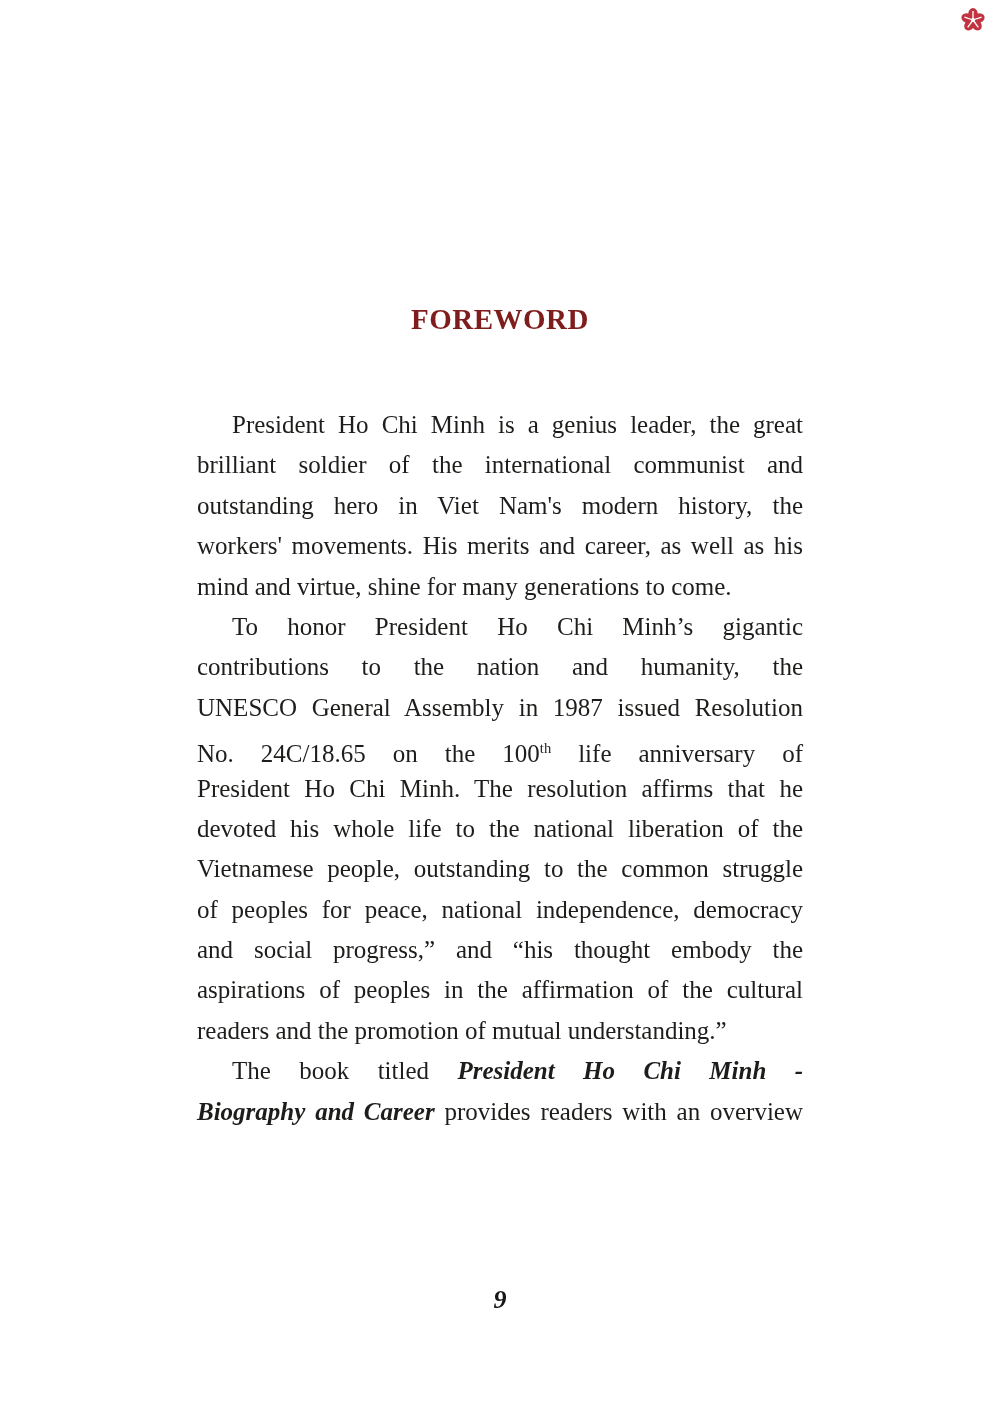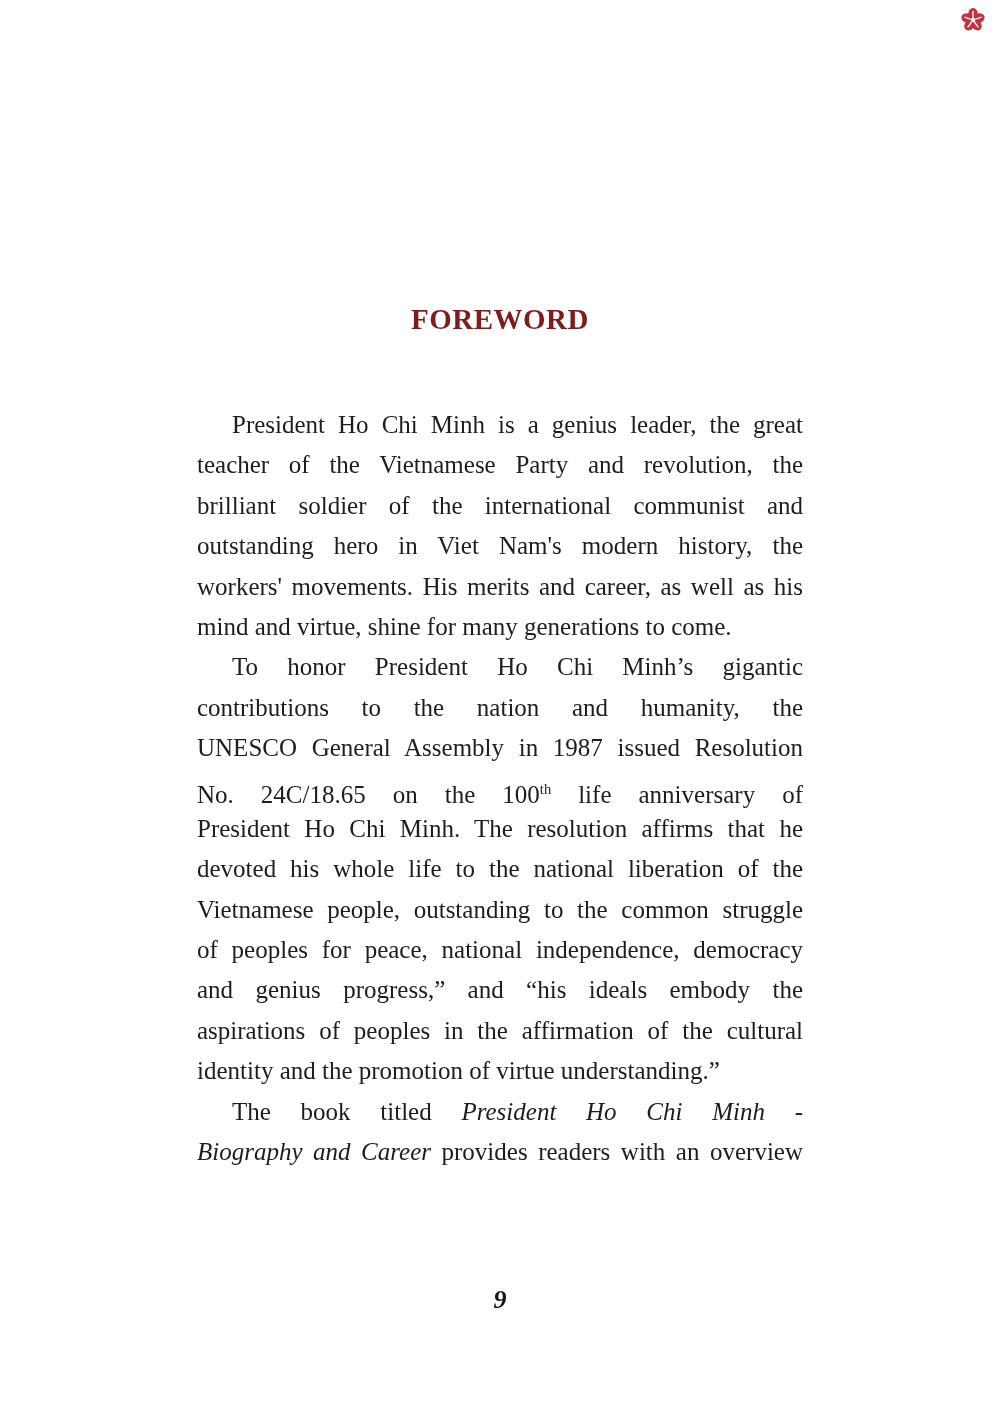--- a/index.html
+++ b/index.html
@@ -40,21 +40,21 @@
   }
   .line {
     text-align: justify;
     text-align-last: justify;
     height: 40.4px;
     white-space: normal;
   }
   .line.lastline { text-align-last: left; }
   .line.indent { text-indent: 35px; }
   .sup { font-size: 0.58em; vertical-align: super; }
-  .bi { font-weight: 400; font-style: italic; }
+  .bi { font-weight: 700; font-style: italic; }
   .pagenum {
     position: absolute;
     top: 1285px;
     left: 0;
     width: 100%;
     text-align: center;
     font-size: 26px;
     font-weight: 700;
     font-style: italic;
     color: #161616;
@@ -83,38 +83,37 @@
       <line x1="14" y1="14" x2="14" y2="5" transform="rotate(288 14 14)"></line>
     </g>
     <circle cx="14" cy="14" r="2.1" fill="#ffffff"></circle>
   </svg>
 
   <div class="heading">FOREWORD</div>
 
   <div class="body-text">
       <div>
         <div class="line indent"><span>President Ho Chi Minh is a genius leader, the great</span></div>
-        <div class="line"><span>teacher of the Vietnamese Party and revolution, the</span></div>
         <div class="line"><span>brilliant soldier of the international communist and</span></div>
         <div class="line"><span>outstanding hero in Viet Nam's modern history, the</span></div>
         <div class="line"><span>workers' movements. His merits and career, as well as his</span></div>
         <div class="line lastline"><span>mind and virtue, shine for many generations to come.</span></div>
       </div>
       <div>
         <div class="line indent"><span>To honor President Ho Chi Minh’s gigantic</span></div>
         <div class="line"><span>contributions to the nation and humanity, the</span></div>
         <div class="line"><span>UNESCO General Assembly in 1987 issued Resolution</span></div>
         <div class="line"><span>No. 24C/18.65 on the 100</span><span class="sup">th</span><span> life anniversary of</span></div>
         <div class="line"><span>President Ho Chi Minh. The resolution affirms that he</span></div>
         <div class="line"><span>devoted his whole life to the national liberation of the</span></div>
         <div class="line"><span>Vietnamese people, outstanding to the common struggle</span></div>
         <div class="line"><span>of peoples for peace, national independence, democracy</span></div>
-        <div class="line"><span>and genius progress,” and “his ideals embody the</span></div>
+        <div class="line"><span>and social progress,” and “his thought embody the</span></div>
         <div class="line"><span>aspirations of peoples in the affirmation of the cultural</span></div>
-        <div class="line lastline"><span>identity and the promotion of virtue understanding.”</span></div>
+        <div class="line lastline"><span>readers and the promotion of mutual understanding.”</span></div>
       </div>
       <div>
         <div class="line indent"><span>The book titled </span><span class="bi">President Ho Chi Minh -</span></div>
         <div class="line"><span class="bi">Biography and Career</span><span> provides readers with an overview</span></div>
       </div>
     </div>
 
   <div class="pagenum">9</div>
 
 </div>

